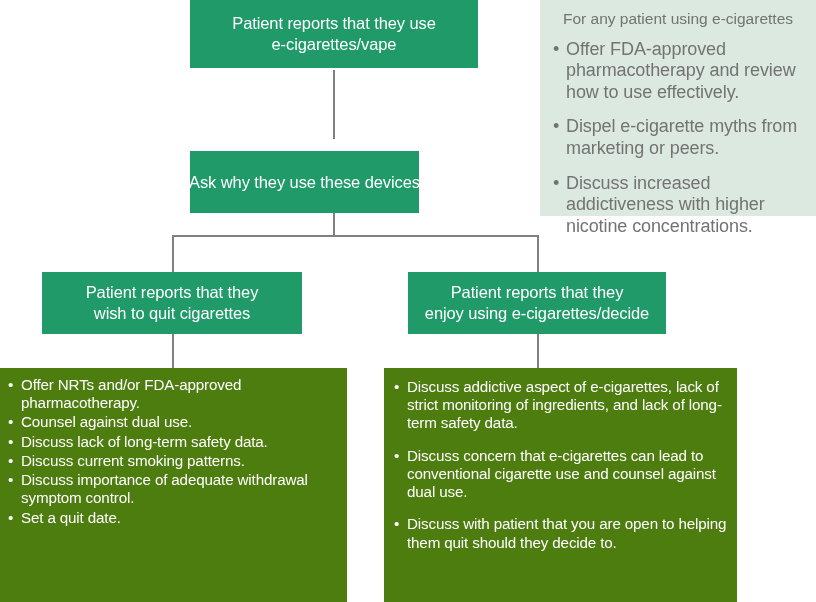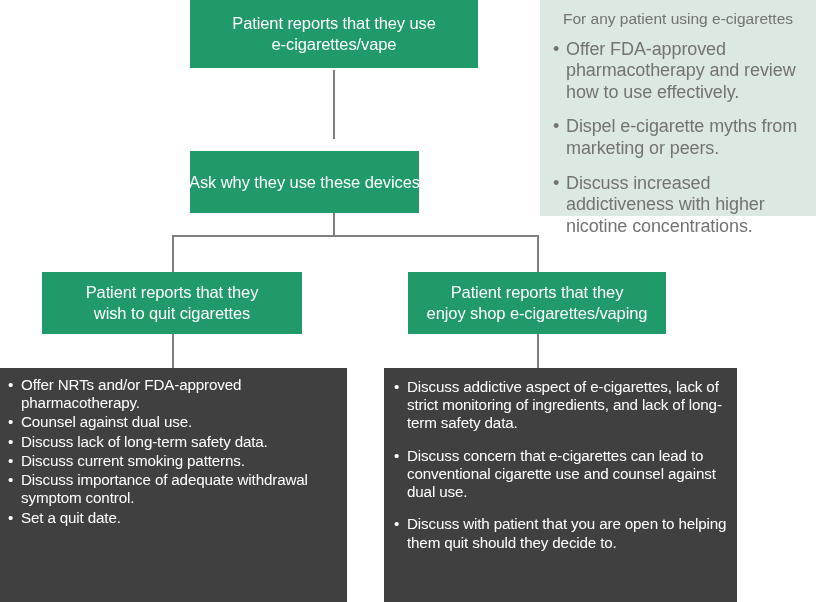--- a/index.html
+++ b/index.html
@@ -49,21 +49,21 @@
   #node-quit {
     left: 42px; top: 272px; width: 260px; height: 62px;
   }
   #node-enjoy {
     left: 408px; top: 272px; width: 258px; height: 62px;
   }
 
   
   .panel-green {
     position: absolute;
-    background: #404040;
+    background: #4d7c0f;
     color: #ffffff;
     box-sizing: border-box;
   }
   #panel-quit {
     left: 0px; top: 368px; width: 347px; height: 234px;
     padding: 8px 8px 6px 6px;
   }
   #panel-enjoy {
     left: 384px; top: 368px; width: 353px; height: 234px;
     padding: 10px 10px 6px 8px;
@@ -158,21 +158,21 @@
   <div class="node" id="node-quit">
     <div class="lines">
       <div>Patient reports that they</div>
       <div>wish to quit cigarettes</div>
     </div>
   </div>
 
   <div class="node" id="node-enjoy">
     <div class="lines">
       <div>Patient reports that they</div>
-      <div>enjoy shop e-cigarettes/vaping</div>
+      <div>enjoy using e-cigarettes/decide</div>
     </div>
   </div>
 
   <div class="panel-green" id="panel-quit">
     <ul class="bl">
       <li>Offer NRTs and/or FDA-approved pharmacotherapy.</li>
       <li>Counsel against dual use.</li>
       <li>Discuss lack of long-term safety data.</li>
       <li>Discuss current smoking patterns.</li>
       <li>Discuss importance of adequate withdrawal symptom control.</li>

